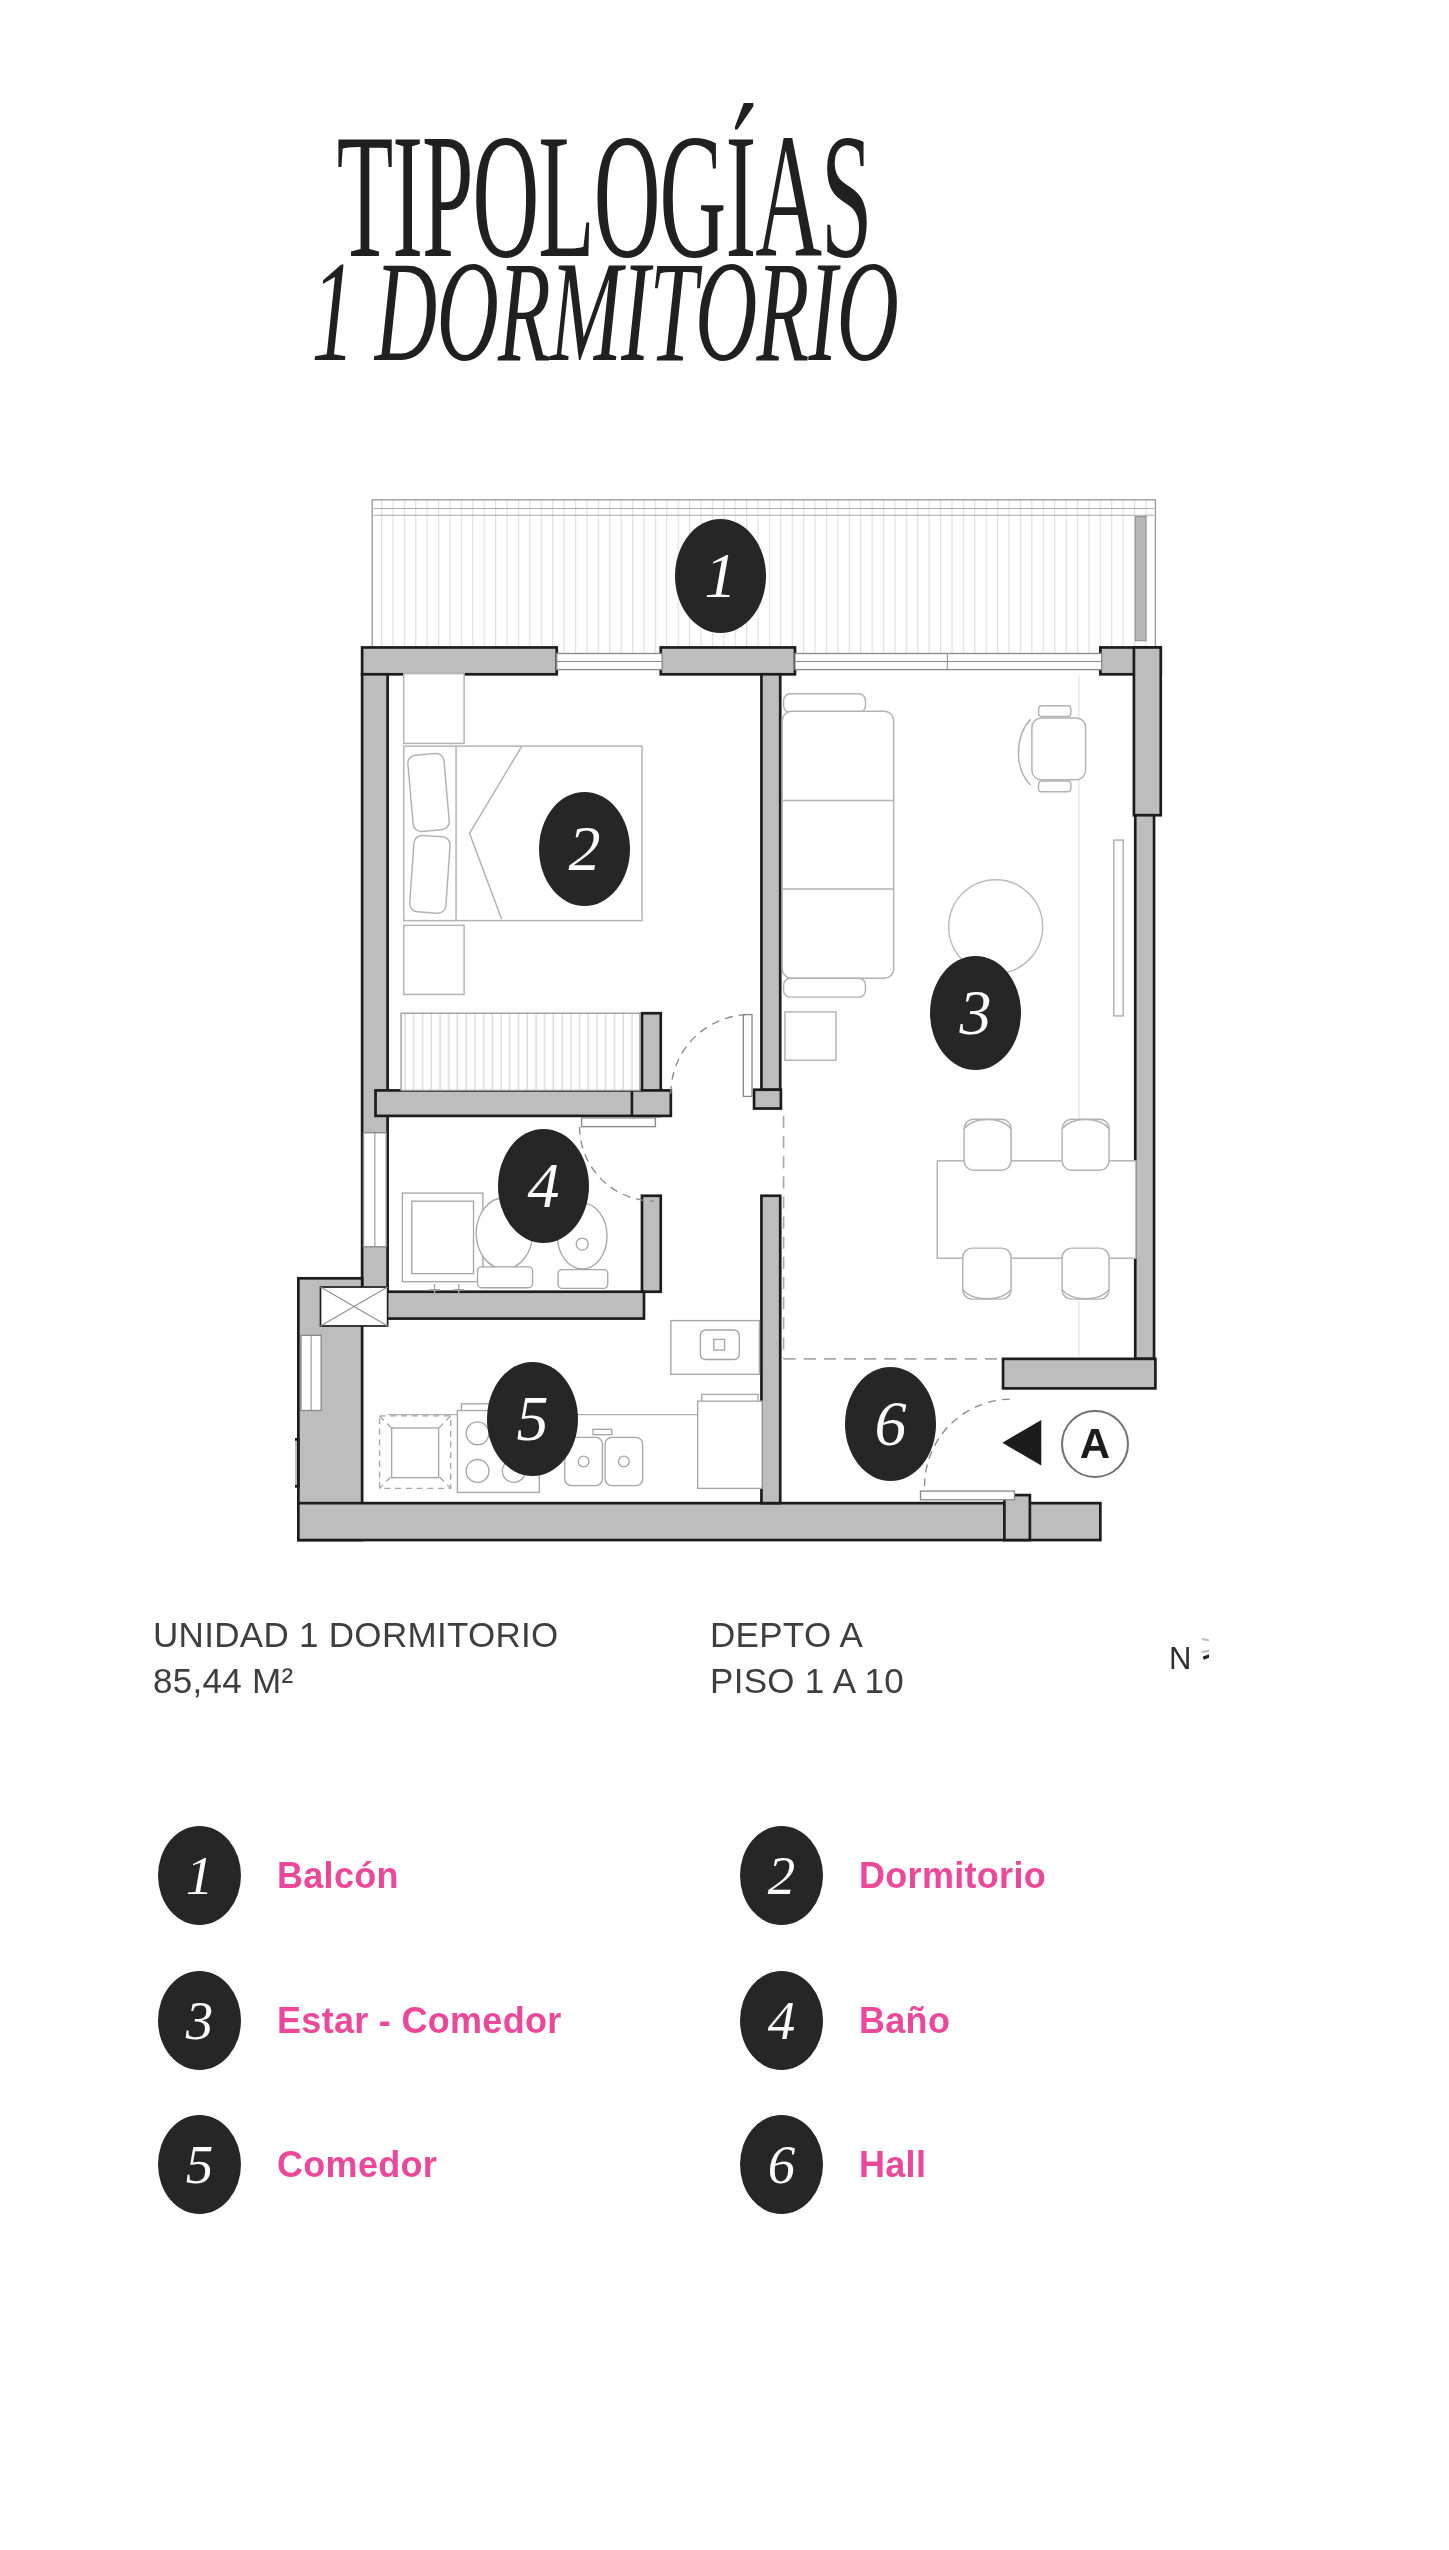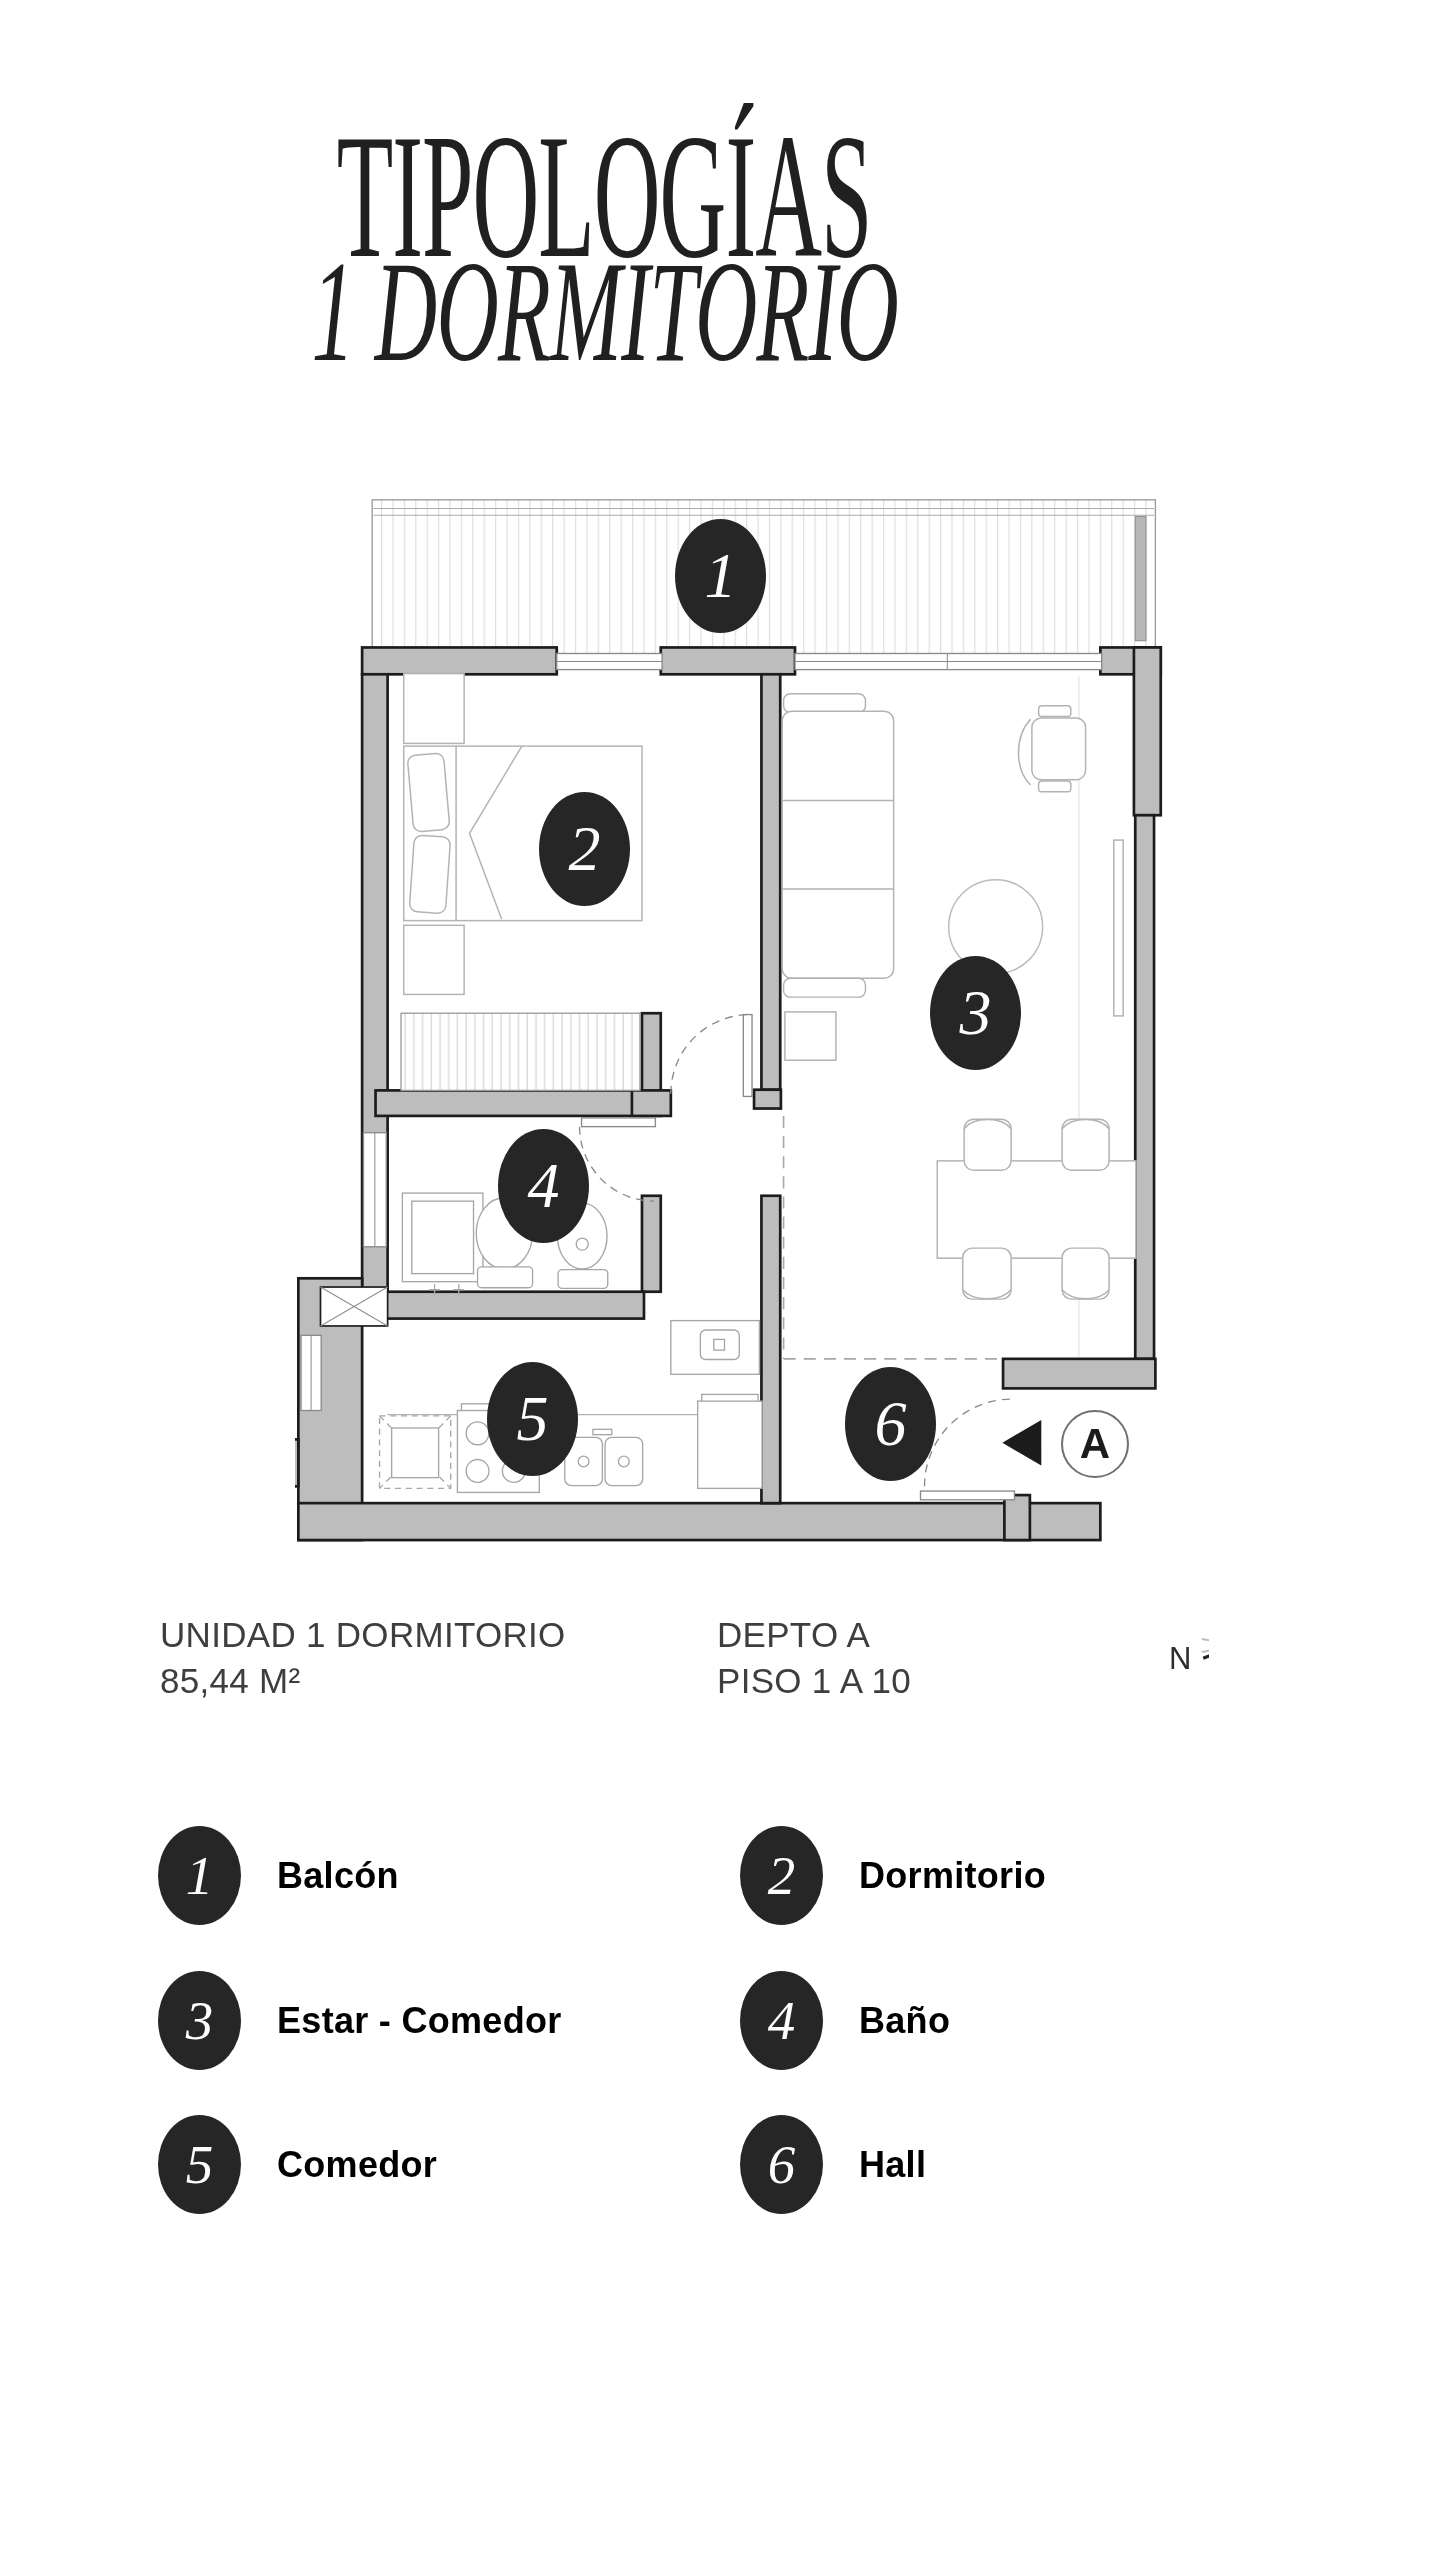--- a/index.html
+++ b/index.html
@@ -22,34 +22,34 @@
   .plan svg{position:absolute;left:0;top:0;}
 
   .marker{position:absolute;width:91px;height:114px;border-radius:50%;
           background:#262626;color:#fdfdfd;display:flex;align-items:center;justify-content:center;
           font-family:"Liberation Serif",serif;font-style:italic;font-size:64px;line-height:1;}
   .abadge{position:absolute;width:64px;height:64px;border:2px solid #707070;border-radius:50%;
           background:#fff;display:flex;align-items:center;justify-content:center;
           font-family:"Liberation Sans",sans-serif;font-weight:600;font-size:42px;color:#1c1c1c;}
 
   
-  .unit-col{position:absolute;font-size:35px;line-height:46px;color:#3e3e3e;letter-spacing:0.3px;margin-left:7px;}
+  .unit-col{position:absolute;font-size:35px;line-height:46px;color:#3e3e3e;letter-spacing:0.3px;}
   .unit-left{left:153px;top:1612px;}
   .unit-right{left:710px;top:1612px;}
 
   
   .compass{position:absolute;left:1181px;top:1602px;width:114px;height:87px;}
   .north{position:absolute;left:1169px;top:1641px;font-size:31px;color:#2e2e2e;}
 
   
   .legend-item{position:absolute;display:flex;align-items:center;}
   .lnum{width:83px;height:99px;border-radius:50%;background:#262626;color:#fdfdfd;
         display:flex;align-items:center;justify-content:center;flex:0 0 auto;
         font-family:"Liberation Serif",serif;font-style:italic;font-size:55px;line-height:1;}
-  .llabel{margin-left:36px;font-weight:700;font-size:36px;color:#000000;letter-spacing:0.3px;}
+  .llabel{margin-left:36px;font-weight:700;font-size:36px;color:#ec4899;letter-spacing:0.3px;}
 </style>
 </head>
 <body>
 
 <div class="page">
 
   <div class="title-line title-1"><span class="t1">TIPOLOGÍAS</span></div>
   <div class="title-line title-2"><span class="t2">1 DORMITORIO</span></div>
 
   <div class="plan">

